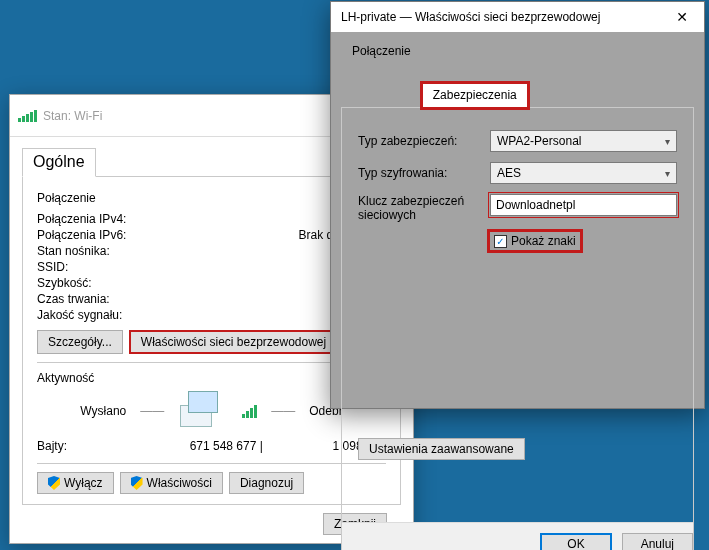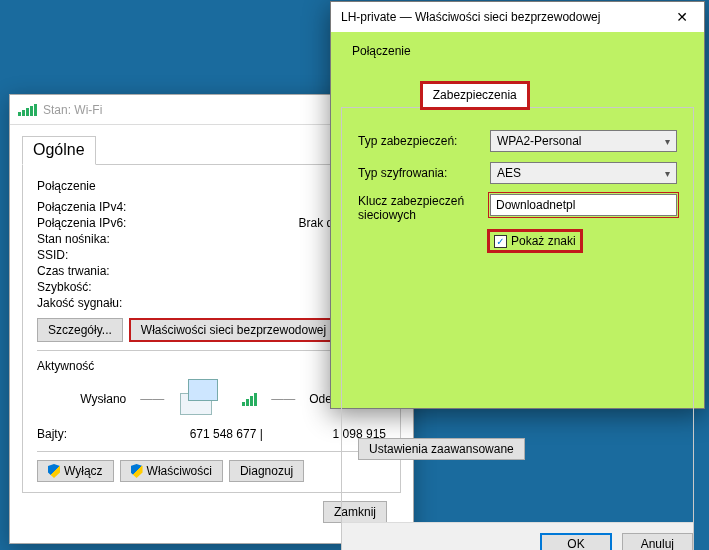--- a/index.html
+++ b/index.html
@@ -19,21 +19,21 @@
     position: absolute;
     left: 9px;
     top: 94px;
     width: 405px;
     height: 450px;
     background: #fff;
     border: 1px solid #aaa;
     box-shadow: 0 4px 20px rgba(0,0,0,.3);
   }
   .win-status .titlebar {
-    height: 30px;
+    height: 42px;
     background: #fff;
     color: #9c9c9c;
     display: flex;
     align-items: center;
     padding-left: 8px;
     border-bottom: 1px solid #dcdcdc;
     text-align: center;
   }
   .win-status .titlebar .sig {
     margin-right: 6px;
@@ -90,21 +90,21 @@
   .row2{display:flex;justify-content:space-between;padding:2px 0}
   .row2 .c1{width:100px}
   .row2 .c2, .row2 .c3{width:120px;text-align:right}
   .footer-row{text-align:right;padding:8px 14px;}
 
   
   .win-props{
     position:absolute;
     left:330px; top:1px;
     width:375px; height:408px;
-    background:#bef264;
+    background:#a3a3a3;
     border:1px solid #7a7a7a;
     box-shadow:0 6px 25px rgba(0,0,0,.45);
   }
   .win-props .titlebar{
     height:30px;background:#fff;color:#000;
     display:flex;align-items:center;justify-content:space-between;
     padding-left:10px;
   }
   .close{
     width:44px;height:30px;display:flex;align-items:center;justify-content:center;
@@ -177,26 +177,26 @@
         </div>
       <div class="kv">
           <span class="k">Stan nośnika:</span>
           <span class="v">Włącz</span>
         </div>
       <div class="kv">
           <span class="k">SSID:</span>
           <span class="v">LH-pri</span>
         </div>
       <div class="kv">
+          <span class="k">Szybkość:</span>
+          <span class="v">54,0 M</span>
+        </div>
+      <div class="kv">
           <span class="k">Czas trwania:</span>
           <span class="v">06:0</span>
-        </div>
-      <div class="kv">
-          <span class="k">Szybkość:</span>
-          <span class="v">54,0 M</span>
         </div>
       <div class="kv">
         <span class="k">Jakość sygnału:</span>
         <span class="v">
           <span class="sig" style="display:inline-flex;align-items:flex-end;gap:1px">
             <span class="b1"></span>
               <span class="b2"></span>
               <span class="b3"></span>
               <span class="b4"></span>
               <span class="b5"></span>

